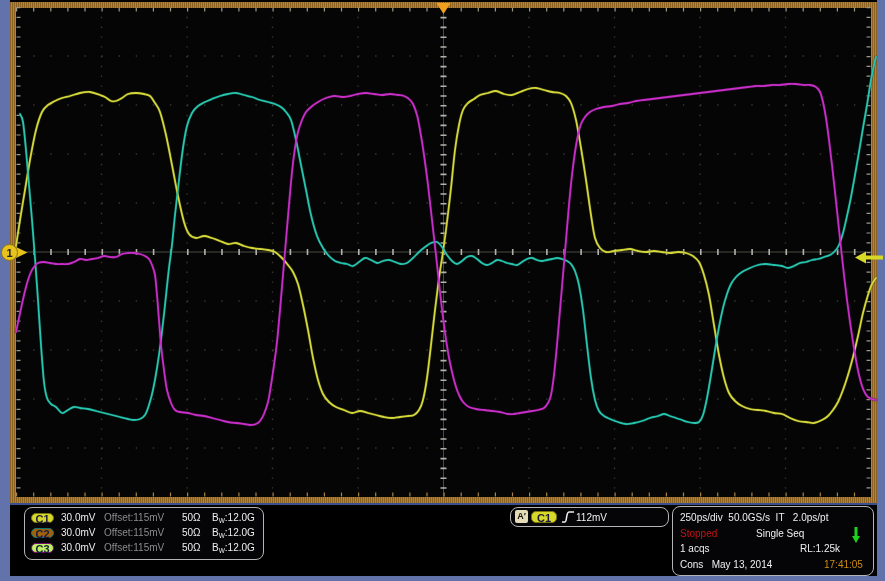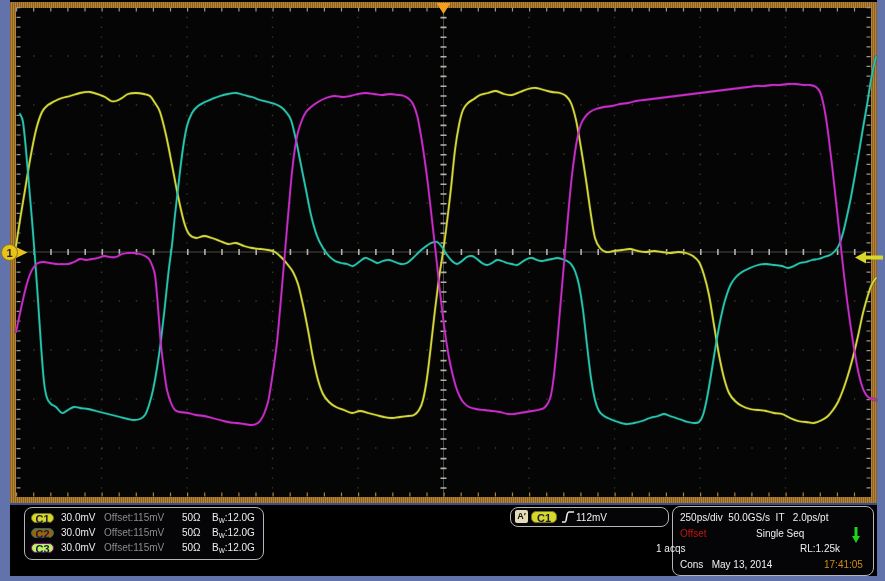--- a/index.html
+++ b/index.html
@@ -83,22 +83,22 @@
   <div class="box" style="left:510px;top:507px;width:159px;height:20px;border-width:1.5px;"></div>
   <div class="abs" style="left:515px;top:510px;width:13px;height:13px;background:#e3dcb6;border-radius:2px;font-size:9px;font-weight:bold;color:#111;text-align:center;line-height:13px;">A′</div>
   <div class="pill" style="left:531px;top:511px;width:26px;height:12px;line-height:12px;background:#d8d82a;border:1px solid #77770e;">C1</div>
   <svg class="abs" style="left:561px;top:510px;" width="14" height="14" viewBox="0 0 14 14">
       <path d="M1,12 L4,12 C6,12 5,2 8,2 L13,2" fill="none" stroke="#efefef" stroke-width="1.6"></path>
     </svg>
   <div class="t" style="left:576px;top:512px;">112mV</div>
 
   <div class="box" style="left:672px;top:506px;width:202px;height:70px;"></div>
   <div class="t" style="left:680px;top:512px;">250ps/div&nbsp;&nbsp;50.0GS/s&nbsp;&nbsp;IT&nbsp;&nbsp;&nbsp;2.0ps/pt</div>
-  <div class="t" style="left:680px;top:528px;color:#c41414;">Offset</div>
+  <div class="t" style="left:680px;top:528px;color:#c41414;">Stopped</div>
   <div class="t" style="left:756px;top:528px;">Single Seq</div>
   <svg class="abs" style="left:851px;top:526px;" width="10" height="18" viewBox="0 0 10 18">
       <path d="M3.5,1 L6.5,1 L6.5,10 L9,10 L5,17 L1,10 L3.5,10 Z" fill="#1bd41b"></path>
     </svg>
-  <div class="t" style="left:656px;top:543px;">1 acqs</div>
+  <div class="t" style="left:680px;top:543px;">1 acqs</div>
   <div class="t" style="left:800px;top:543px;">RL:1.25k</div>
   <div class="t" style="left:680px;top:559px;">Cons&nbsp;&nbsp;&nbsp;May 13, 2014</div>
   <div class="t" style="left:824px;top:559px;color:#ce8d12;text-align:right;">17:41:05</div>
 </div>
 
 </body></html>

